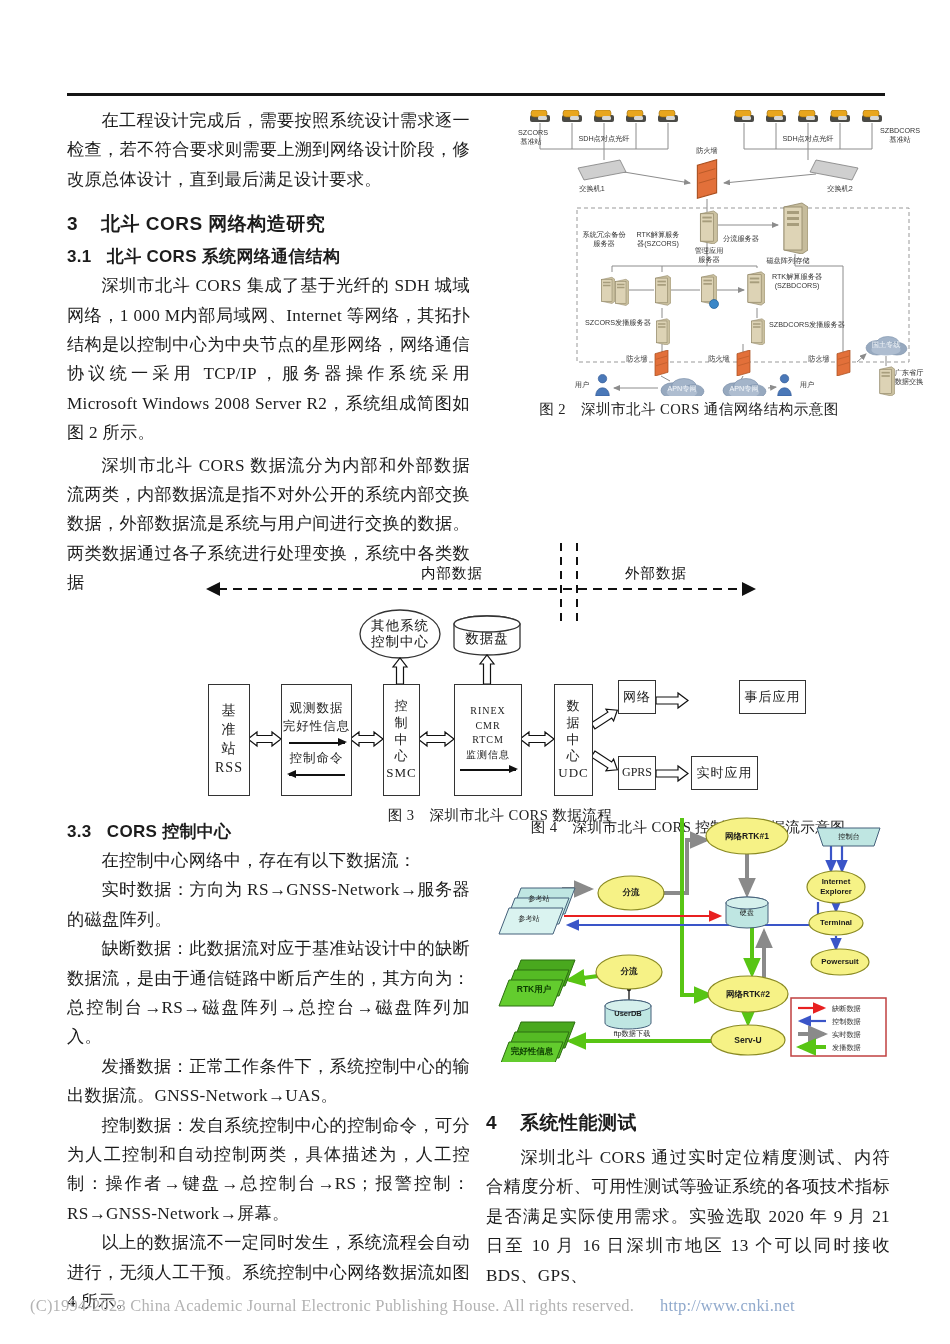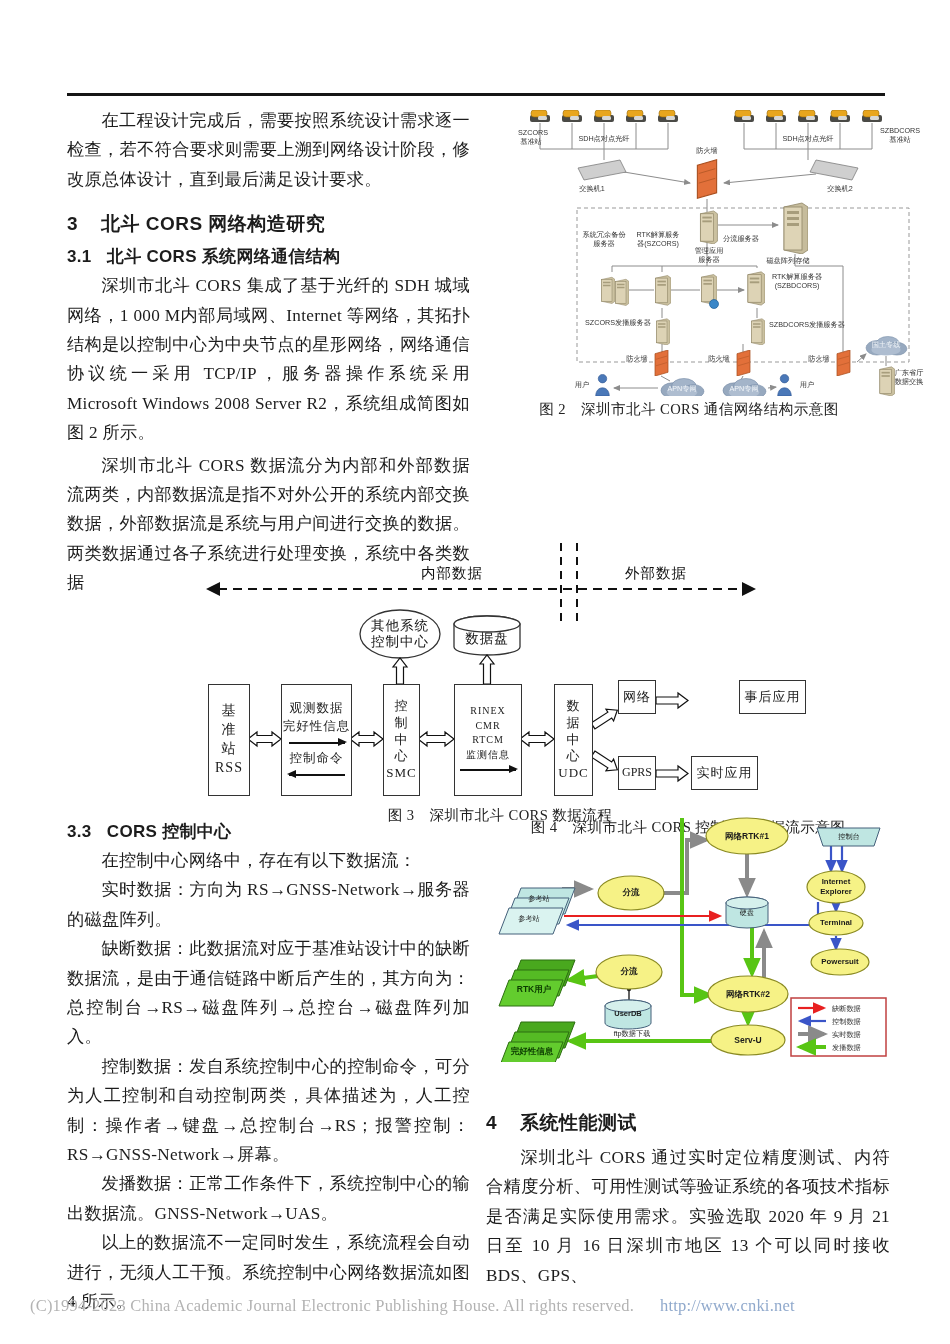--- a/index.html
+++ b/index.html
@@ -305,22 +305,22 @@
     <div class="figcap" style="position:absolute;left:0;top:272px;width:700px;">图 3　深圳市北斗 CORS 数据流程</div>
   </div>
 
   <div class="abs" style="left:67px;top:820px;width:403px;">
     <div class="h2">
       <span class="hnum2">3.3</span><span>CORS 控制中心</span>
     </div>
     <div class="para ind" style="margin-top:3px;">在控制中心网络中，存在有以下数据流：</div>
     <div class="para ind">实时数据：方向为 RS→GNSS-Network→服务器的磁盘阵列。</div>
     <div class="para ind">缺断数据：此数据流对应于基准站设计中的缺断数据流，是由于通信链路中断后产生的，其方向为：总控制台→RS→磁盘阵列→总控台→磁盘阵列加入。</div>
+    <div class="para ind">发播数据：正常工作条件下，系统控制中心的输出数据流。GNSS-Network→UAS。</div>
     <div class="para ind">控制数据：发自系统控制中心的控制命令，可分为人工控制和自动控制两类，具体描述为，人工控制：操作者→键盘→总控制台→RS；报警控制：RS→GNSS-Network→屏幕。</div>
-    <div class="para ind">发播数据：正常工作条件下，系统控制中心的输出数据流。GNSS-Network→UAS。</div>
     <div class="para ind">以上的数据流不一定同时发生，系统流程会自动进行，无须人工干预。系统控制中心网络数据流如图 4 所示。</div>
   </div>
 
   <div class="abs" style="left:486px;top:810px;width:404px;">
     <div class="abs" style="left:0;top:0;width:404px;height:252px;">
       <svg width="404" height="252" viewBox="0 0 404 252">
         <defs>
           <marker id="mg" markerWidth="6" markerHeight="6" refX="4" refY="2.2" orient="auto">
               <path d="M0,0 L5,2.2 L0,4.4 Z" fill="#8a8a8a"></path>
             </marker>

